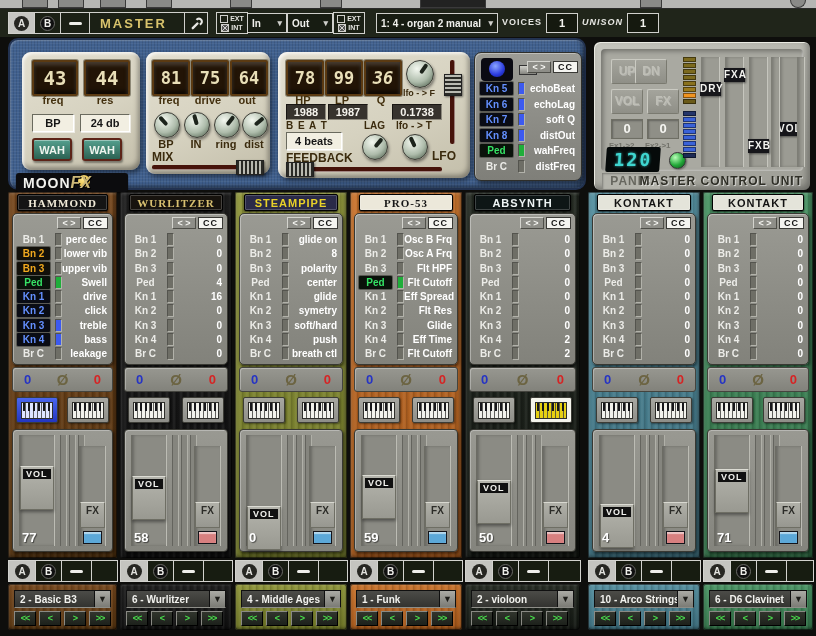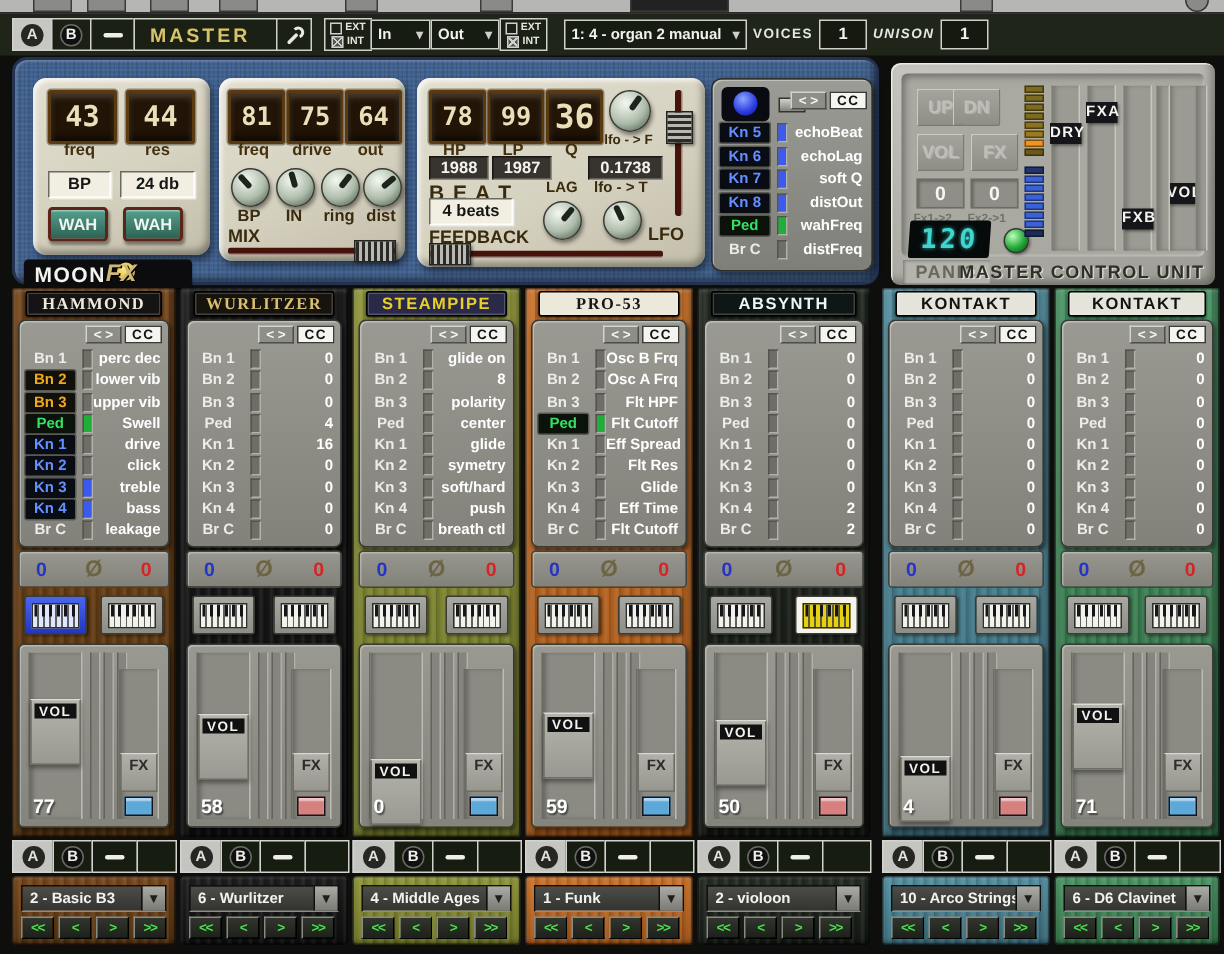--- a/index.html
+++ b/index.html
@@ -265,34 +265,34 @@
       <div class="klab" style="left:68px;top:86px;width:24px;">ring</div>
       <div class="klab" style="left:96px;top:86px;width:24px;">dist</div>
       <div class="biglab" style="left:6px;top:98px;font-size:12px;">MIX</div>
       <div class="hslide-track" style="left:6px;right:6px;top:113px;"></div>
       <div class="slide-handle" style="right:6px;top:108px;width:26px;height:13px;"></div>
     </div>
 
     <div class="cream" style="left:268px;top:12px;width:192px;height:126px;">
       <div class="counter" style="left:8px;top:8px;width:34px;height:32px;font-size:17px;">78</div>
       <div class="counter" style="left:47px;top:8px;width:34px;height:32px;font-size:17px;">99</div>
-      <div class="counter" style="left:86px;top:8px;width:34px;height:32px;font-size:22px;">36</div>
+      <div class="counter" style="left:86px;top:8px;width:34px;height:32px;font-size:17px;font-style:italic;">36</div>
       <div class="clab" style="left:8px;top:42px;width:34px;">HP</div>
       <div class="clab" style="left:47px;top:42px;width:34px;">LP</div>
       <div class="clab" style="left:86px;top:42px;width:34px;">Q</div>
       <div class="knob" id="kb-lfof" style="left:128px;top:8px;width:26px;height:26px;">
           <div class="kn-rot" style="transform: rotate(35deg);">
             <div class="kn-ptr"></div>
           </div>
         </div>
       <div class="klab" style="left:116px;top:36px;width:50px;font-size:9px;">lfo - &gt; F</div>
       <div class="dkdisp" style="left:8px;top:52px;width:38px;height:14px;">1988</div>
       <div class="dkdisp" style="left:50px;top:52px;width:38px;height:14px;">1987</div>
       <div class="dkdisp" style="left:114px;top:52px;width:48px;height:14px;">0.1738</div>
-      <div class="biglab" style="left:8px;top:68px;font-size:14px;letter-spacing:1px;">B E A T</div>
+      <div class="biglab" style="left:8px;top:68px;font-size:10px;letter-spacing:1px;">B E A T</div>
       <div class="biglab" style="left:86px;top:68px;font-size:10px;">LAG</div>
       <div class="biglab" style="left:118px;top:68px;font-size:10px;">lfo - &gt; T</div>
       <div class="wsel" style="left:8px;top:80px;width:54px;height:16px;">4 beats</div>
       <div class="knob" id="kb-lag" style="left:84px;top:82px;width:24px;height:24px;">
           <div class="kn-rot" style="transform: rotate(40deg);">
             <div class="kn-ptr"></div>
           </div>
         </div>
       <div class="knob" id="kb-lfot" style="left:124px;top:82px;width:24px;height:24px;">
           <div class="kn-rot" style="transform: rotate(-25deg);">

